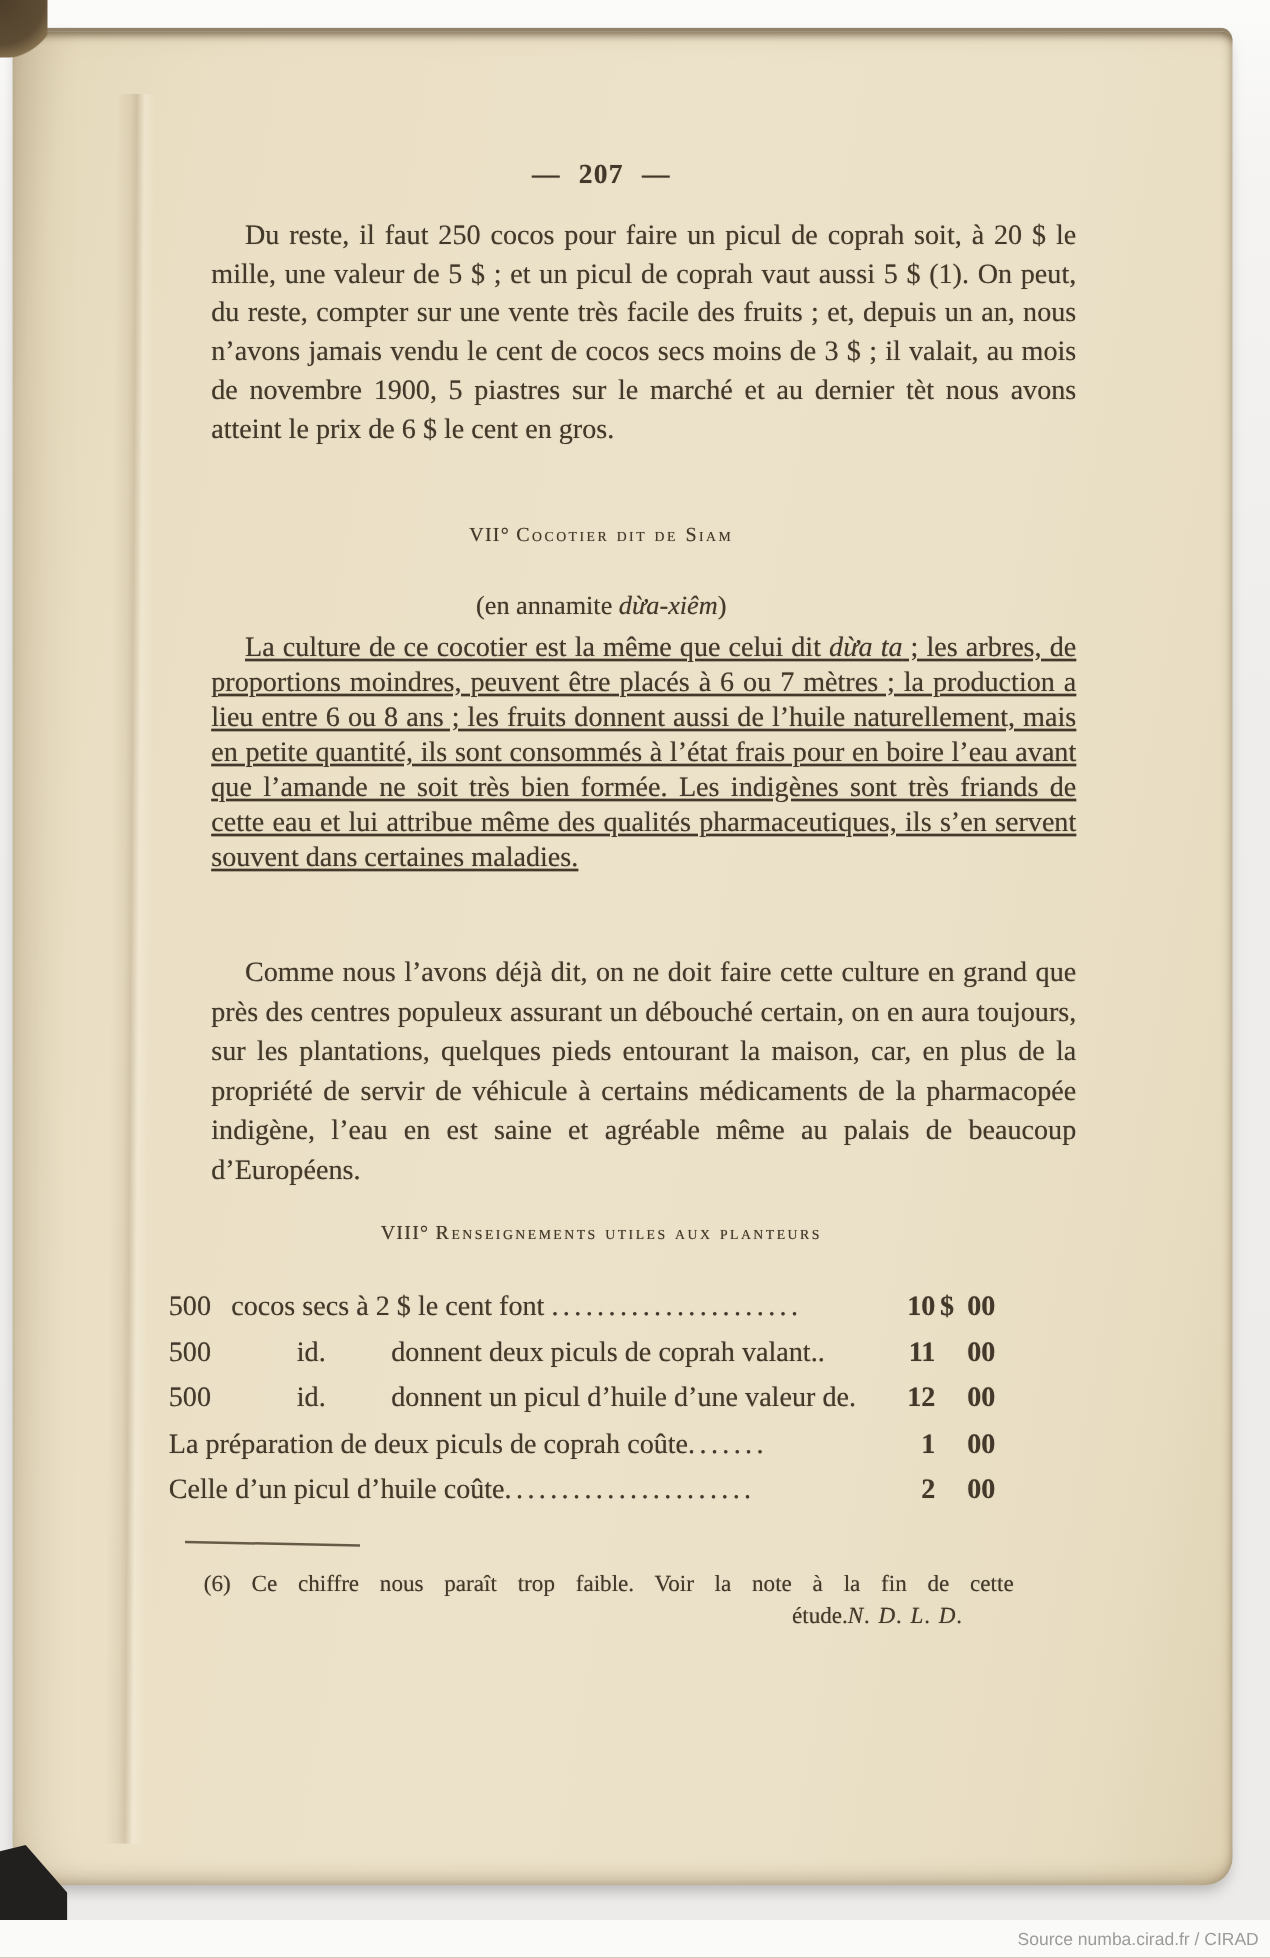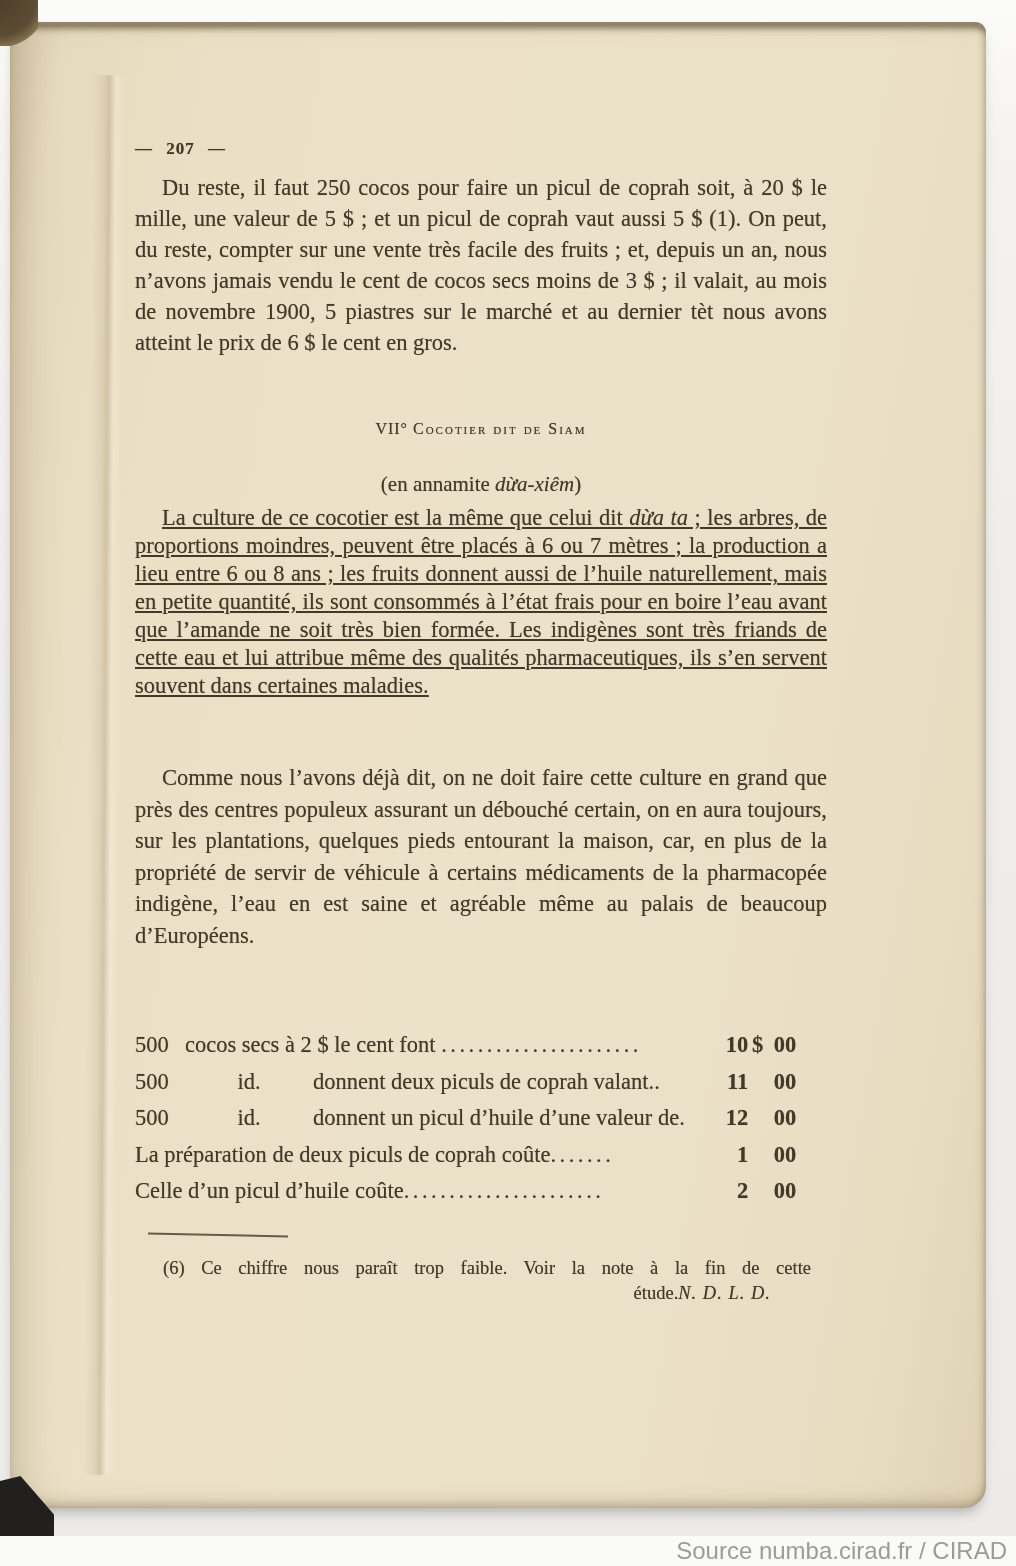--- a/index.html
+++ b/index.html
@@ -37,23 +37,23 @@
     background:radial-gradient(circle at 0 0,#4e3f2b 0%,#5d4c34 60%,#84704f 78%, rgba(132,112,79,0) 80%);
   }
   .spine-bottom-left {
     position:absolute; left:0; top:1476px; width:54px; height:62px;
     background:#21201e;
     clip-path:polygon(0 8%, 38% 0, 100% 62%, 100% 100%, 0 100%);
   }
   
   .tb { position:absolute; left:135px; width:692px; color:#43392a;
         text-shadow:0 0 0.7px rgba(67,57,42,0.55); }
-  .pageno { top:126px; font-size:17px; font-weight:700;
-            letter-spacing:1px; word-spacing:8px;margin-top:13px; }
-  .para { font-size:22.5px; line-height:31px; text-align:justify; text-indent:27px; }
+  .pageno { top:126px; text-align:center; font-size:22px; font-weight:700;
+            letter-spacing:1px; word-spacing:8px; }
+  .para { font-size:22.5px; line-height:31px; text-align:justify; text-indent:27px;margin-left:34px; }
   .p1 { top:172px; }
   .p2 { top:504px; line-height:28px;text-decoration:underline; }
   .p3 { top:762px; line-height:31.5px; }
   .heading { text-align:center; font-size:16px; letter-spacing:1px; white-space:nowrap; }
   .h7 { top:420px; }
   .h8 { top:978px; }
   .heading .sc { font-variant:small-caps; letter-spacing:2px; }
   .subtitle { top:472px; text-align:center; font-size:21px; }
   .subtitle .it, .ital { font-style:italic; }
   
@@ -74,21 +74,21 @@
   .fn-line1 { text-indent:28px; text-align:justify; text-align-last:justify; word-spacing:2px; }
   .fn-line2 { display:flex; justify-content:flex-end; }
   .fn-sig { font-style:italic; margin-right:40px; letter-spacing:1px; }
   
   .source-bar {
     position:absolute; left:0; right:0; bottom:0; height:30px;
     background:#fafaf9;
     display:flex; align-items:center; justify-content:flex-end;
     padding-right:9px;
     font-family:"Liberation Sans", sans-serif;
-    font-size:24px; color:#9c9b99;
+    font-size:14px; color:#9c9b99;
   }
 </style>
 </head>
 <body>
 
 <div id="canvas">
 
   <div class="page">
     <div class="gutter-crease"></div>
   </div>
@@ -101,20 +101,21 @@
   <div class="tb para p1">Du reste, il faut 250 cocos pour faire un picul de coprah soit, à 20 $ le mille, une valeur de 5 $ ; et un picul de coprah vaut aussi 5 $ (1). On peut, du reste, compter sur une vente très facile des fruits ; et, depuis un an, nous n’avons jamais vendu le cent de cocos secs moins de 3 $ ; il valait, au mois de novembre 1900, 5 piastres sur le marché et au dernier tèt nous avons atteint le prix de 6 $ le cent en gros.</div>
 
   <div class="tb heading h7"><span>VII°</span>&nbsp;<span class="sc">Cocotier dit de Siam</span></div>
 
   <div class="tb subtitle"><span>(en annamite </span><span class="it">dừa-xiêm</span><span>)</span></div>
 
   <div class="tb para p2"><span>La culture de ce cocotier est la même que celui dit </span><span class="ital">dừa ta</span><span> ; les arbres, de proportions moindres, peuvent être placés à 6 ou 7 mètres ; la production a lieu entre 6 ou 8 ans ; les fruits donnent aussi de l’huile naturellement, mais en petite quantité, ils sont consommés à l’état frais pour en boire l’eau avant que l’amande ne soit très bien formée. Les indigènes sont très friands de cette eau et lui attribue même des qualités pharmaceutiques, ils s’en servent souvent dans certaines maladies.</span></div>
 
   <div class="tb para p3">Comme nous l’avons déjà dit, on ne doit faire cette culture en grand que près des centres populeux assurant un débouché certain, on en aura toujours, sur les plantations, quelques pieds entourant la maison, car, en plus de la propriété de servir de véhicule à certains médicaments de la pharmacopée indigène, l’eau en est saine et agréable même au palais de beaucoup d’Européens.</div>
 
+  <div class="tb heading h8"><span>VIII°</span>&nbsp;<span class="sc">Renseignements utiles aux planteurs</span></div>
 
   <div class="tb costs">
 
     <div class="cost-row">
       <span class="qty">500</span>
       <span class="lbl"><span>cocos secs à 2 $ le cent font </span><span class="dots">......................</span></span>
       <span class="amt">
           <span class="pia">10</span>
           <span class="cur">$</span>
           <span class="cen">00</span>

